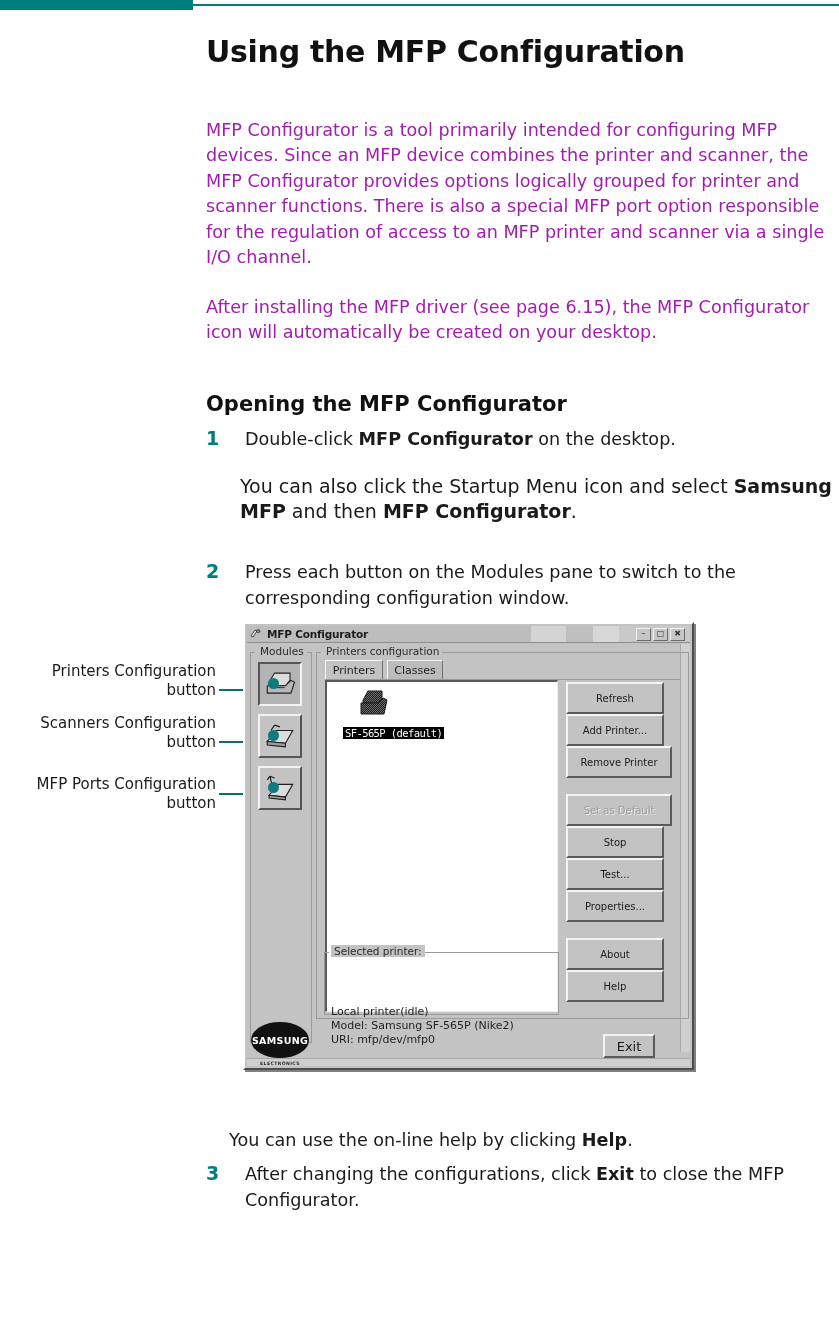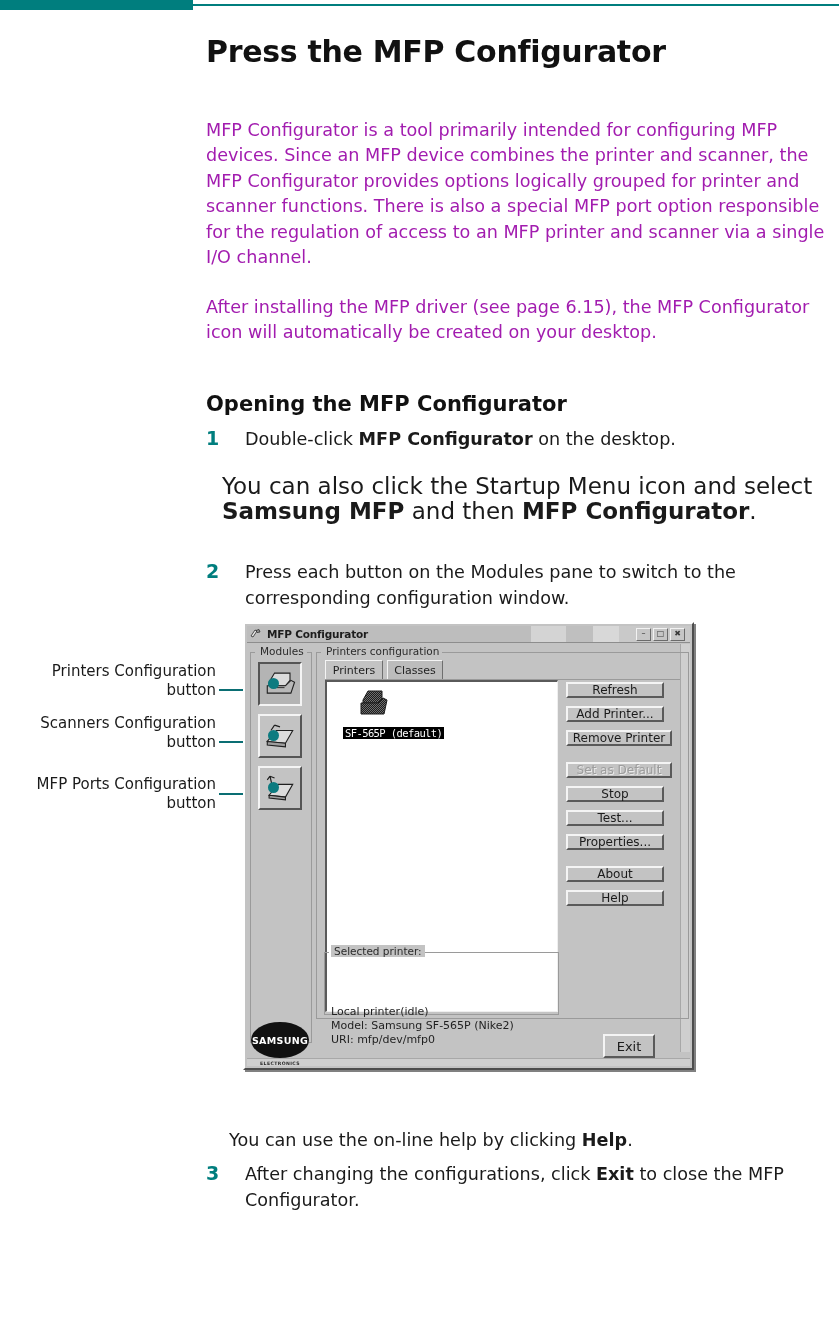--- a/index.html
+++ b/index.html
@@ -39,21 +39,21 @@
 
   
   .step{position:absolute;left:206px;width:634px;}
   .step .num{
     position:absolute;left:0;top:0;width:28px;
     font-size:19px;font-weight:bold;color:#007E7E;
   }
   .step .body{
     margin-left:39px;font-size:17.6px;line-height:25.5px;color:#1a1a1a;
   }
-  .step .sub{margin-left:16px;font-size:23px;line-height:25.5px;margin-top:21px;}
+  .step .sub{margin-left:34px;font-size:19px;line-height:25.5px;margin-top:21px;}
   #step-1{top:427px;}
   #step-2{top:560px;}
   #step-note{position:absolute;left:229px;top:1110px;width:595px;font-size:17.6px;line-height:25.5px;}
   #step-3{top:1162px;}
   b{font-weight:bold;}
 
   
   .callout{
     position:absolute;text-align:right;width:216px;left:0;
     font-size:15px;line-height:19px;color:#1a1a1a;
@@ -155,22 +155,22 @@
   #printer-name{
     display:inline-block;background:#000000;color:#ffffff;
     font-size:10.5px;padding:0 2px;margin-top:2px;white-space:nowrap;
     font-family:"DejaVu Sans Mono","Liberation Mono",monospace;
     letter-spacing:-0.6px;
   }
 
   
   #action-buttons{position:absolute;left:249px;top:30px;width:106px;}
   .actbtn{
-    position:relative;width:98px;height:16px;margin-bottom:8px;
-    background:#c3c3c3;font-size:12px;color:#1b1b1b;
+    position:relative;width:98px;height:32px;
+    background:#c3c3c3;font-size:10px;color:#1b1b1b;
     display:flex;align-items:center;justify-content:center;
     border-top:2px solid #f4f4f4;border-left:2px solid #f4f4f4;
     border-right:2px solid #5a5a5a;border-bottom:2px solid #5a5a5a;
     box-sizing:border-box;white-space:nowrap;
   }
   .actbtn.wide{width:106px;}
   .actbtn.disabled{color:#9d9d9d;text-shadow:1px 1px 0 #eaeaea;}
   .actbtn.gap{margin-top:16px;}
 
   
@@ -222,21 +222,21 @@
   }
 </style>
 </head>
 <body>
 
 <div id="header-rule">
   <div class="block"></div>
   <div class="line"></div>
 </div>
 
-<h1 id="page-title">Press the MFP Configurator</h1>
+<h1 id="page-title">Using the MFP Configuration</h1>
 
 <p class="para" id="para-1">MFP Configurator is a tool primarily intended for configuring MFP devices. Since an MFP device combines the printer and scanner, the MFP Configurator provides options logically grouped for printer and scanner functions. There is also a special MFP port option responsible for the regulation of access to an MFP printer and scanner via a single I/O channel.</p>
 <p class="para" id="para-2">After installing the MFP driver (see page 6.15), the MFP Configurator icon will automatically be created on your desktop.</p>
 
 <h2 id="section-heading">Opening the MFP Configurator</h2>
 
 <div class="step" id="step-1">
   <span class="num">1</span>
   <div class="body"><span>Double-click </span><b>MFP Configurator</b><span> on the desktop.</span></div>
   <div class="sub"><span>You can also click the Startup Menu icon and select </span><b>Samsung MFP</b><span> and then </span><b>MFP Configurator</b><span>.</span></div>

